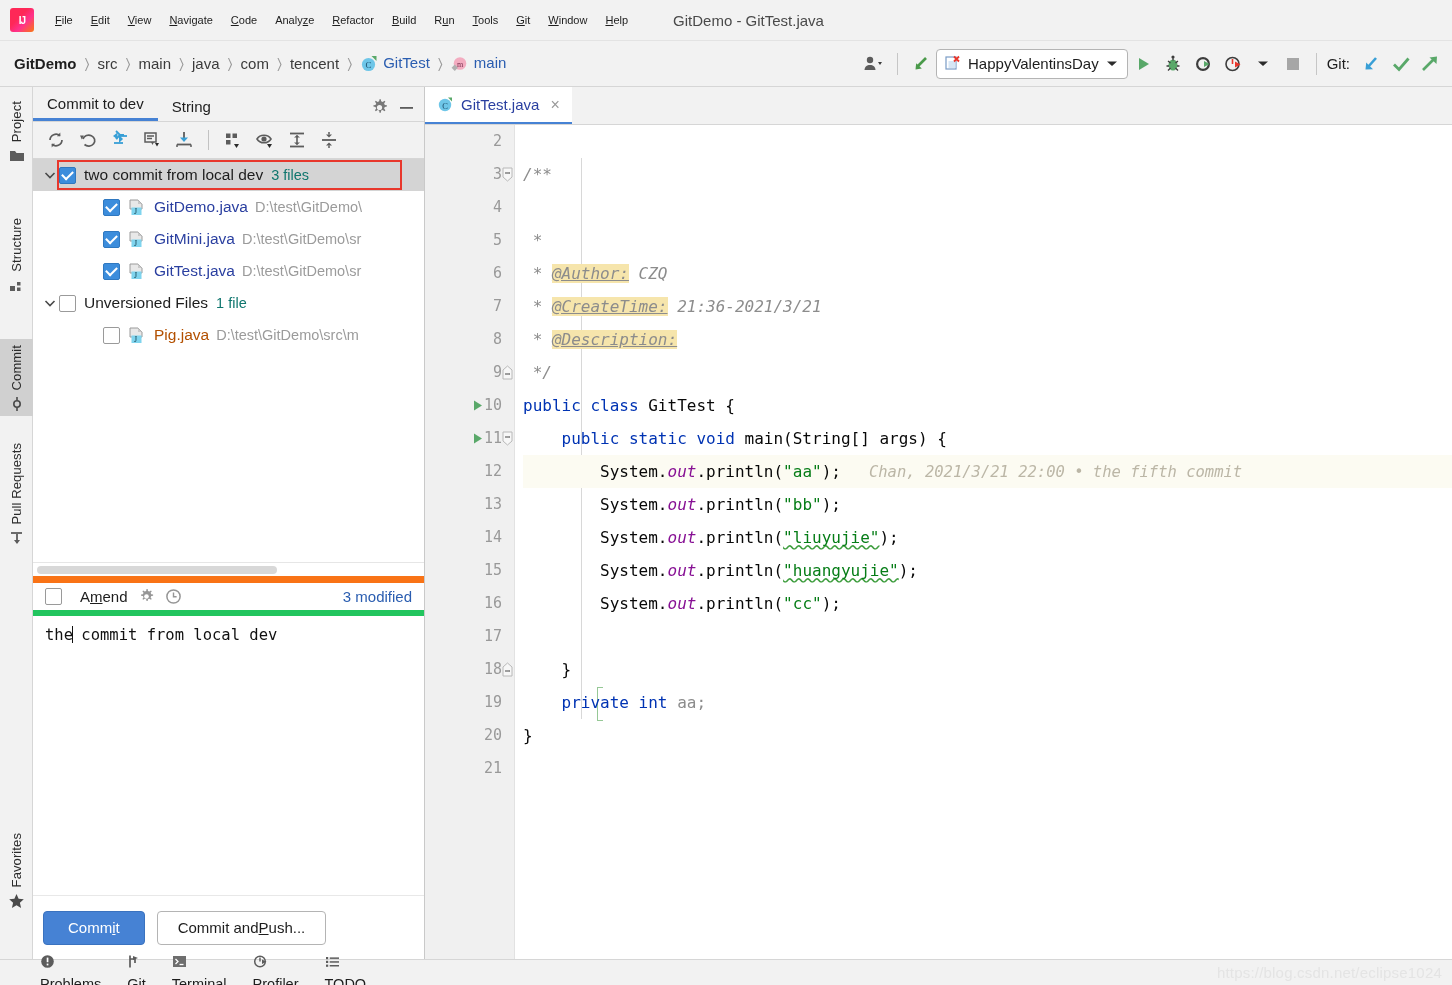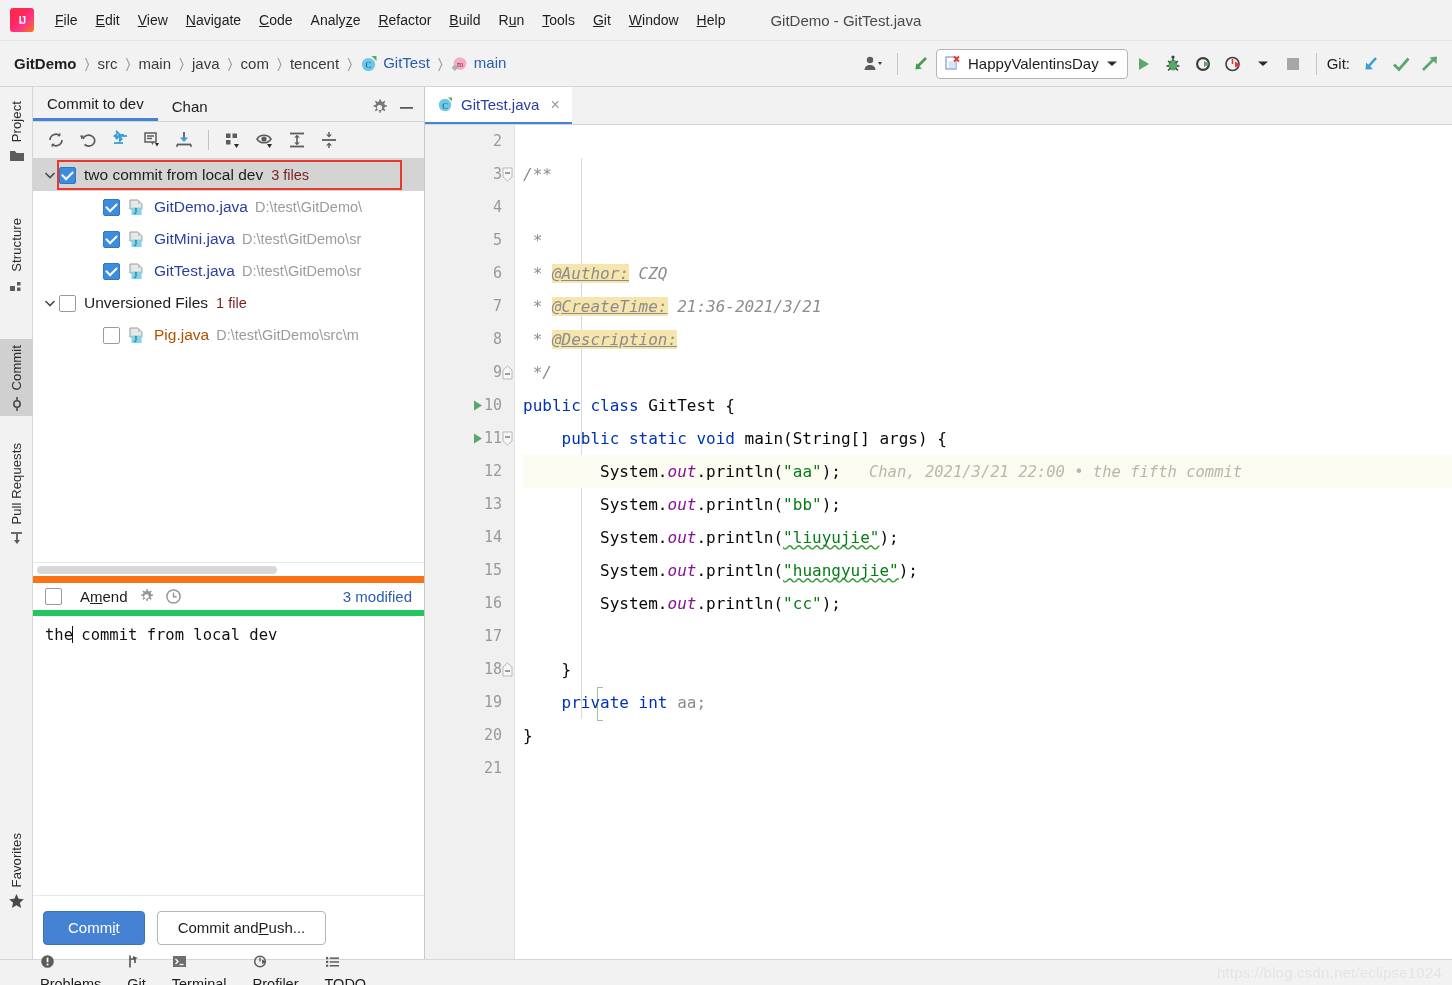--- a/index.html
+++ b/index.html
@@ -25,21 +25,21 @@
     border-radius: 3px; position: relative; overflow: hidden;
     background: linear-gradient(135deg,#fe2857 0%,#fe2857 38%,#ff318c 62%,#f97a12 100%);
     flex: 0 0 auto;
   }
   .ij-logo::after {
     content: "IJ"; position: absolute; left: 0; top: 0; right: 0; bottom: 0;
     display: flex; align-items: center; justify-content: center;
     color: #fff; font-size: 10px; font-weight: bold; letter-spacing: -1px;
   }
   .menu-item {
-    padding: 4px 9px; font-size: 14px; color: #1d1d1d; cursor: default;
+    padding: 4px 9px; font-size: 11px; color: #1d1d1d; cursor: default;
     white-space: nowrap;
   }
   .menu-item .u { text-decoration: underline; }
   .win-title {
     margin-left: 36px; font-size: 15px; color: #4a4a4a; white-space: nowrap;
   }
 
   
   .navbar {
     position: absolute; left: 0; top: 41px; width: 1452px; height: 46px;
@@ -127,21 +127,21 @@
   .cbx.on { background: #3c8ddc; border: 1px solid #2f78c0; }
   .cbx.off { background: #fff; border: 1px solid #9a9a9a; }
   .cbx.on::after {
     content: ""; width: 9px; height: 5px; border-left: 2px solid #fff; border-bottom: 2px solid #fff;
     transform: rotate(-45deg) translate(1px,-1px);
   }
   .fname { color: #2a3fa0; margin-right: 7px; }
   .fname.unver { color: #b35000; }
   .fpath { color: #9b9b9b; font-size: 14.5px; }
   .node-label { color: #1d1d1d; margin-right: 8px; }
-  .node-count { color: #7f1d1d; font-size: 14.5px; }
+  .node-count { color: #0f766e; font-size: 14.5px; }
   .indent2 { padding-left: 70px; }
 
   .cw-hsb { height: 14px; background: #fff; border-top: 1px solid #e6e6e6; position: relative; }
   .cw-hsb-thumb {
     position: absolute; left: 4px; top: 3px; width: 240px; height: 8px;
     background: #d8d8d8; border-radius: 4px;
   }
 
   .cw-amend {
     height: 34px; display: flex; align-items: center; padding: 0 12px 0 12px;
@@ -433,21 +433,21 @@
           </svg>
       </span>
       <span class="ts-label">Favorites</span>
     </div>
   </div>
 
   <div class="commitwin">
 
     <div class="cw-header">
       <div class="cw-tab active">Commit to dev</div>
-      <div class="cw-tab">Chan</div>
+      <div class="cw-tab">String</div>
       <div class="cw-hdr-right">
         <span>
           <svg width="19" height="19" viewBox="0 0 19 19">
             <path d="M9.5 1.2 l1.3 0 .35 2.1 1.6 .68 1.7-1.3 .95 .95 -1.3 1.7 .68 1.6 2.1 .35 0 1.3 -2.1 .35 -.68 1.6 1.3 1.7 -.95 .95 -1.7-1.3 -1.6 .68 -.35 2.1 -1.3 0 -.35-2.1 -1.6-.68 -1.7 1.3 -.95-.95 1.3-1.7 -.68-1.6 -2.1-.35 0-1.3 2.1-.35 .68-1.6 -1.3-1.7 .95-.95 1.7 1.3 1.6-.68 Z" fill="#787878"></path>
             <circle cx="9.5" cy="9.5" r="2.6" fill="#f2f2f2"></circle>
           </svg>
         </span>
         <span>
           <svg width="19" height="19" viewBox="0 0 19 19">
               <rect x="3" y="9" width="13" height="1.8" fill="#5c5c5c"></rect>

